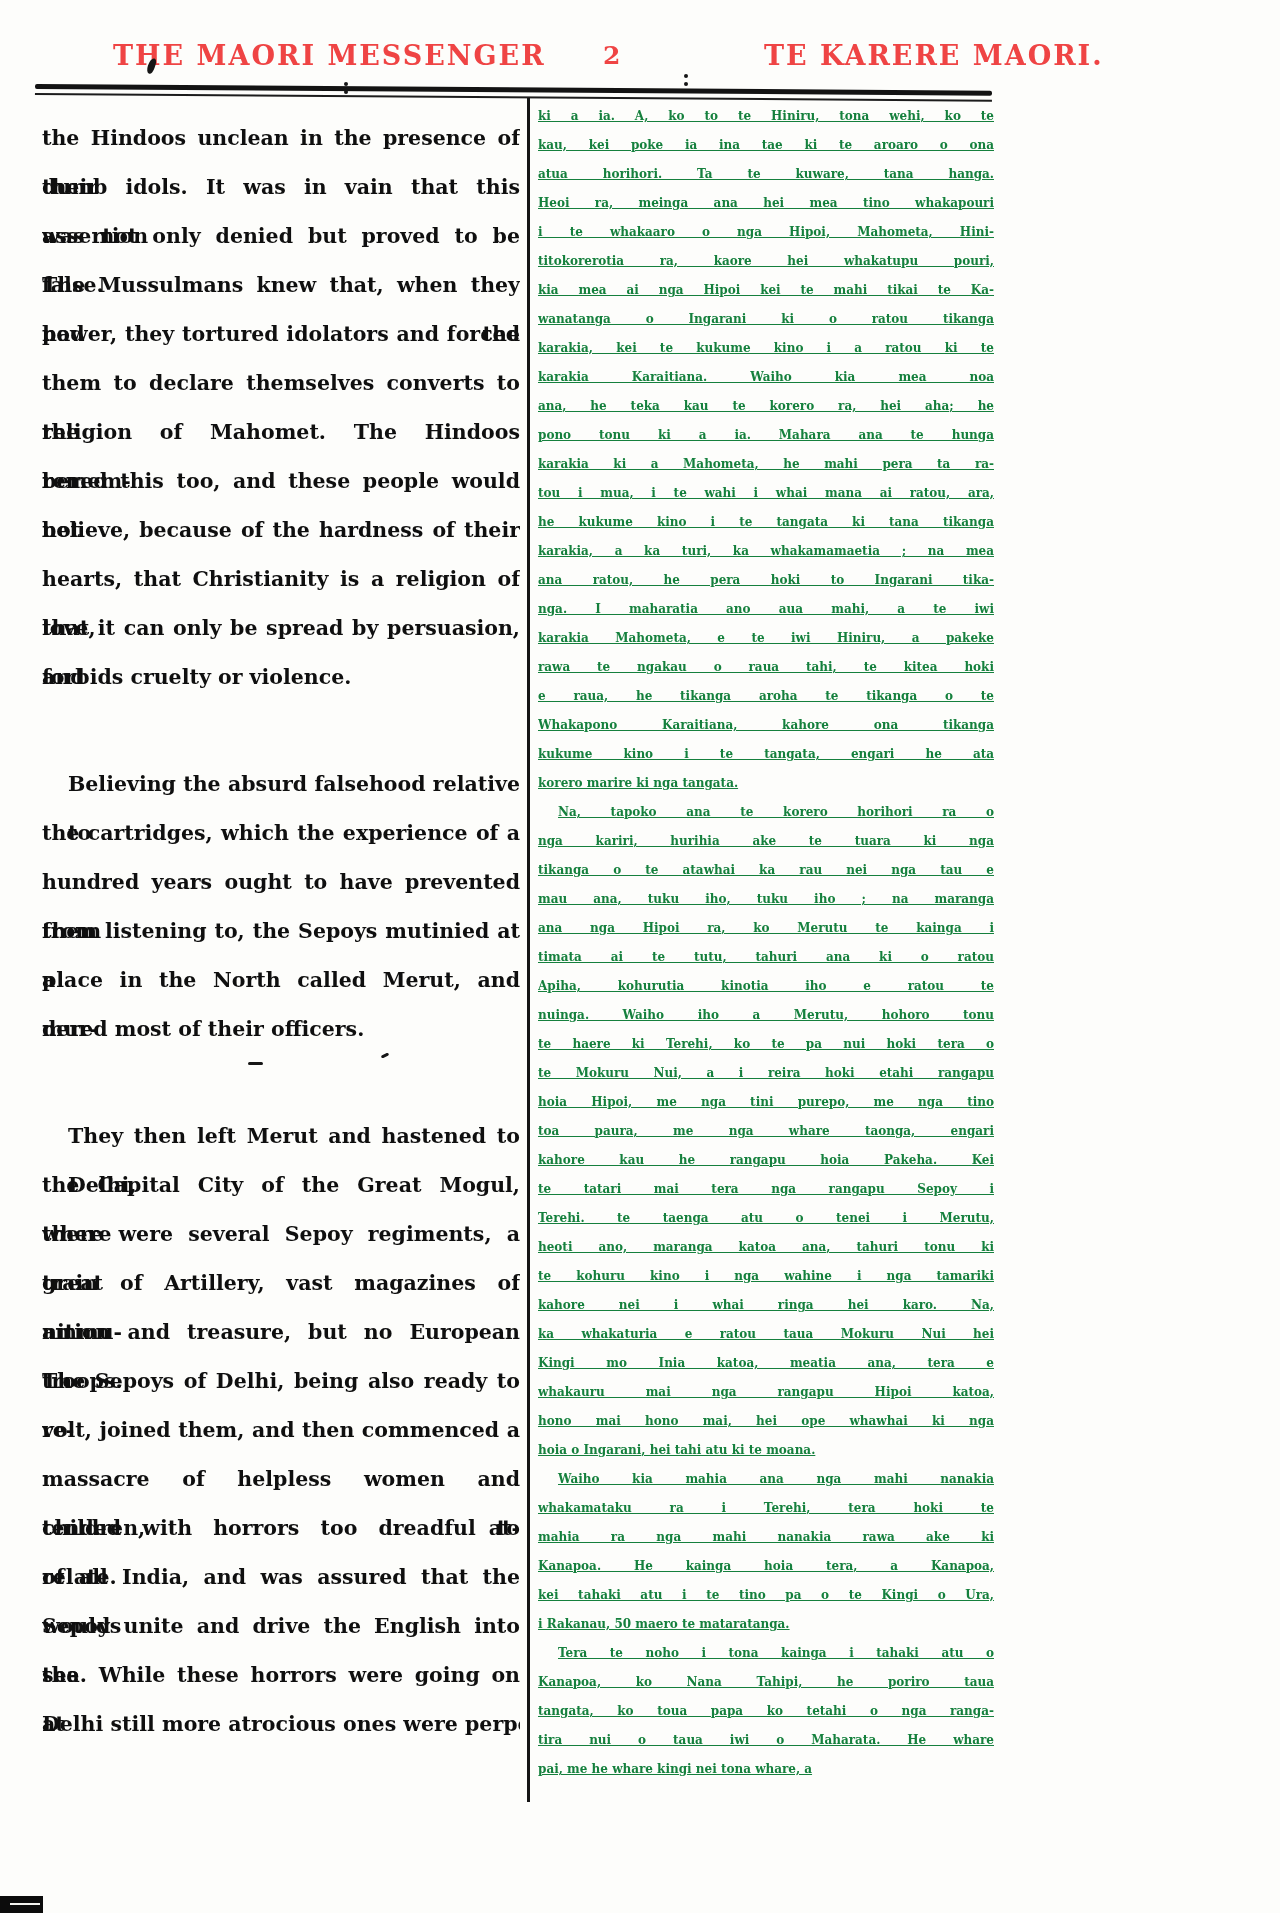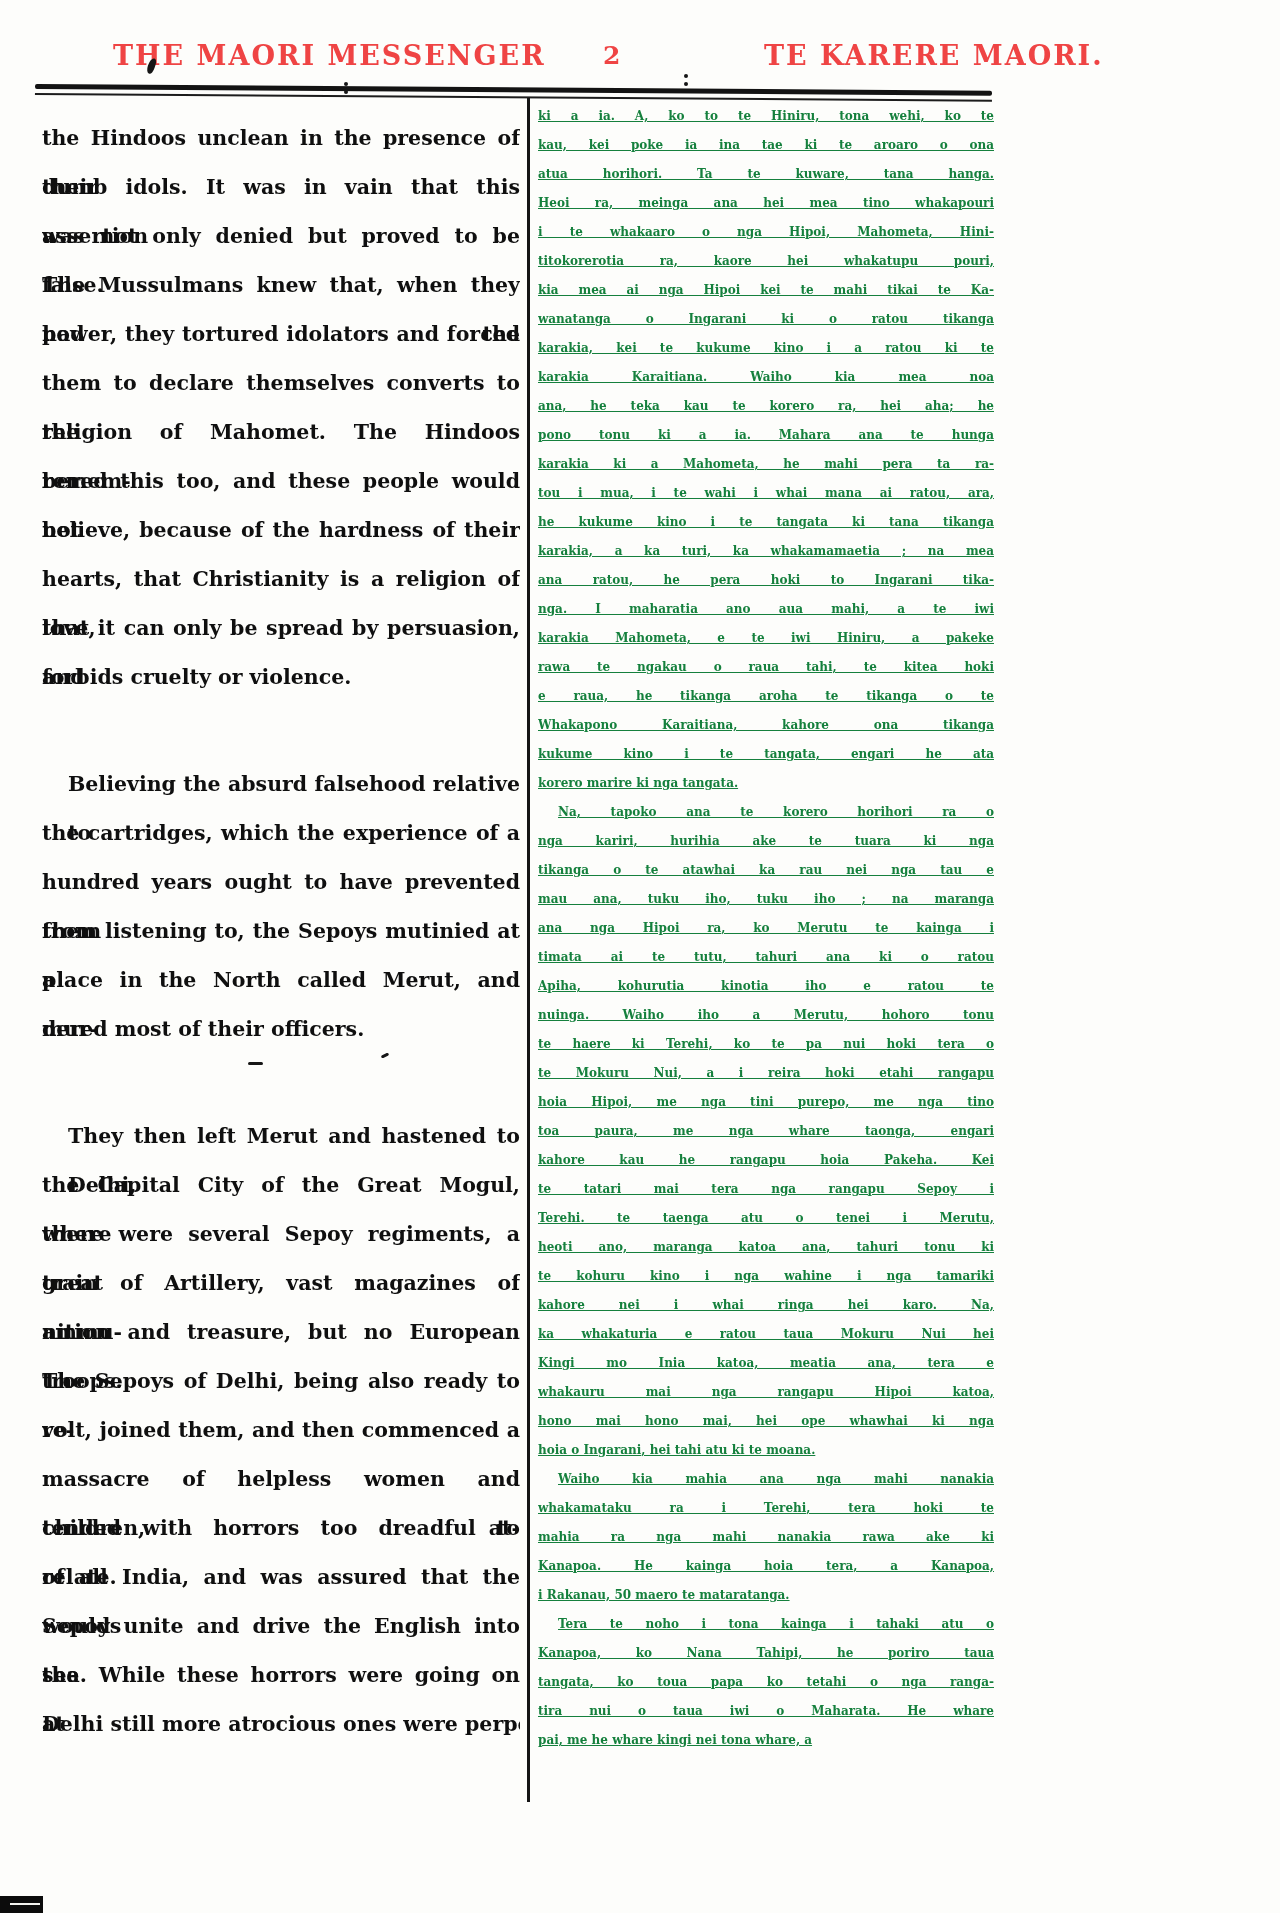--- a/index.html
+++ b/index.html
@@ -187,20 +187,21 @@
         <div class="line just">Kingi mo Inia katoa, meatia ana, tera e</div>
         <div class="line just">whakauru mai nga rangapu Hipoi katoa,</div>
         <div class="line just">hono mai hono mai, hei ope whawhai ki nga</div>
         <div class="line">hoia o Ingarani, hei tahi atu ki te moana.</div>
       </div>
       <div class="para indent">
         <div class="line just first">Waiho kia mahia ana nga mahi nanakia</div>
         <div class="line just">whakamataku ra i Terehi, tera hoki te</div>
         <div class="line just">mahia ra nga mahi nanakia rawa ake ki</div>
         <div class="line just">Kanapoa. He kainga hoia tera, a Kanapoa,</div>
+        <div class="line just">kei tahaki atu i te tino pa o te Kingi o Ura,</div>
         <div class="line">i Rakanau, 50 maero te mataratanga.</div>
       </div>
       <div class="para indent">
         <div class="line just first">Tera te noho i tona kainga i tahaki atu o</div>
         <div class="line just">Kanapoa, ko Nana Tahipi, he poriro taua</div>
         <div class="line just">tangata, ko toua papa ko tetahi o nga ranga-</div>
         <div class="line just">tira nui o taua iwi o Maharata. He whare</div>
         <div class="line">pai, me he whare kingi nei tona whare, a</div>
       </div>
     </div>

